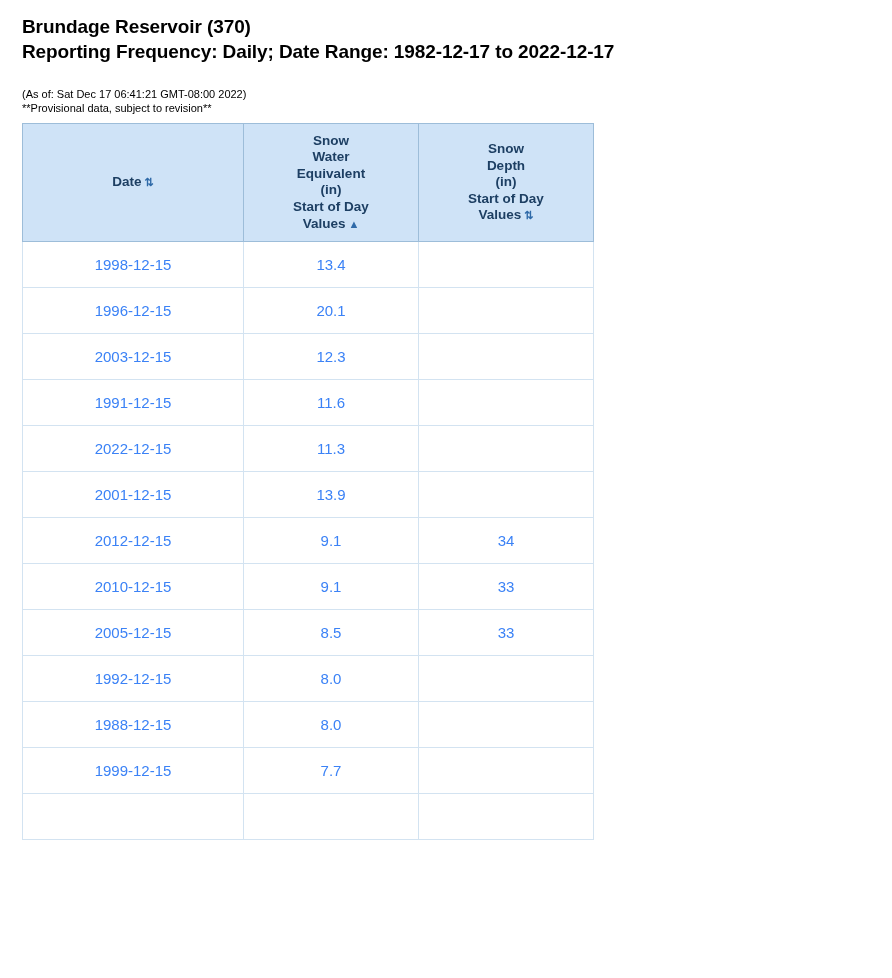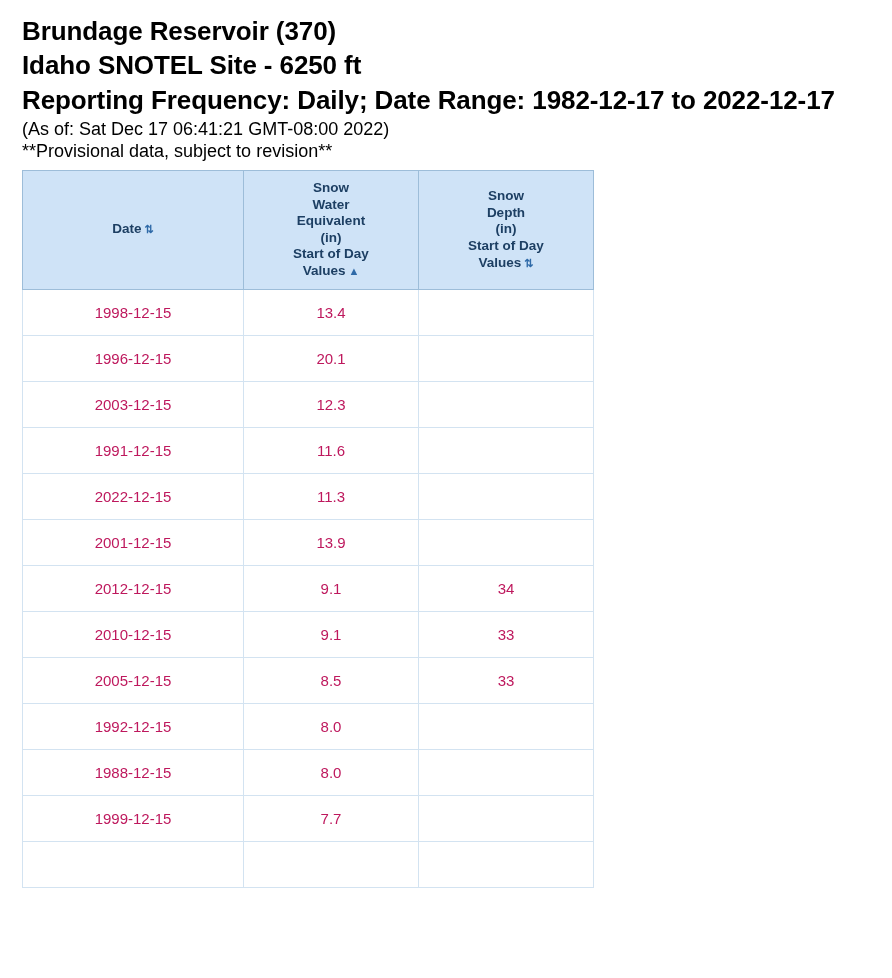--- a/index.html
+++ b/index.html
@@ -12,31 +12,31 @@
     height: 978px;
     font-family: "Liberation Sans", sans-serif;
     color: #000000;
     overflow: hidden;
   }
   .page {
     padding: 14px 0 0 22px;
     box-sizing: border-box;
   }
   .title-block {
-    font-size: 26px;
+    font-size: 19px;
     font-weight: bold;
     line-height: 1.32;
     letter-spacing: -0.1px;
   }
   .title-line {
     white-space: nowrap;
   }
   .note-block {
-    margin-top: 1px;
-    font-size: 18px;
+    margin-top: 24px;
+    font-size: 11px;
     line-height: 1.25;
     color: #000000;
   }
   .note-line {
     white-space: nowrap;
   }
   table.data {
     margin-top: 7px;
     border-collapse: collapse;
     table-layout: fixed;
@@ -66,21 +66,21 @@
     vertical-align: middle;
     margin-left: 3px;
     color: #2f6aa8;
   }
   .sort-ic.asc { color: #2f6aa8; }
   table.data td {
     border: 1px solid #d3e3f1;
     font-size: 15px;
     height: 45px;
     padding: 0 14px;
-    color: #be185d;
+    color: #3b82f6;
     background: #ffffff;
   }
   td.date-cell {
     text-align: center;
   }
   td.num-cell {
     text-align: center;
   }
   .clip {
     width: 892px;
@@ -89,21 +89,20 @@
   }
 </style>
 </head>
 <body>
 
 <div class="clip">
   <div class="page">
 
     <div class="title-block">
       <div class="title-line">Brundage Reservoir (370)</div>
-      <div class="title-line">Idaho SNOTEL Site - 6250 ft</div>
       <div class="title-line">Reporting Frequency: Daily; Date Range: 1982-12-17 to 2022-12-17</div>
     </div>
 
     <div class="note-block">
       <div class="note-line">(As of: Sat Dec 17 06:41:21 GMT-08:00 2022)</div>
       <div class="note-line">**Provisional data, subject to revision**</div>
     </div>
 
     <table class="data">
       <thead>

